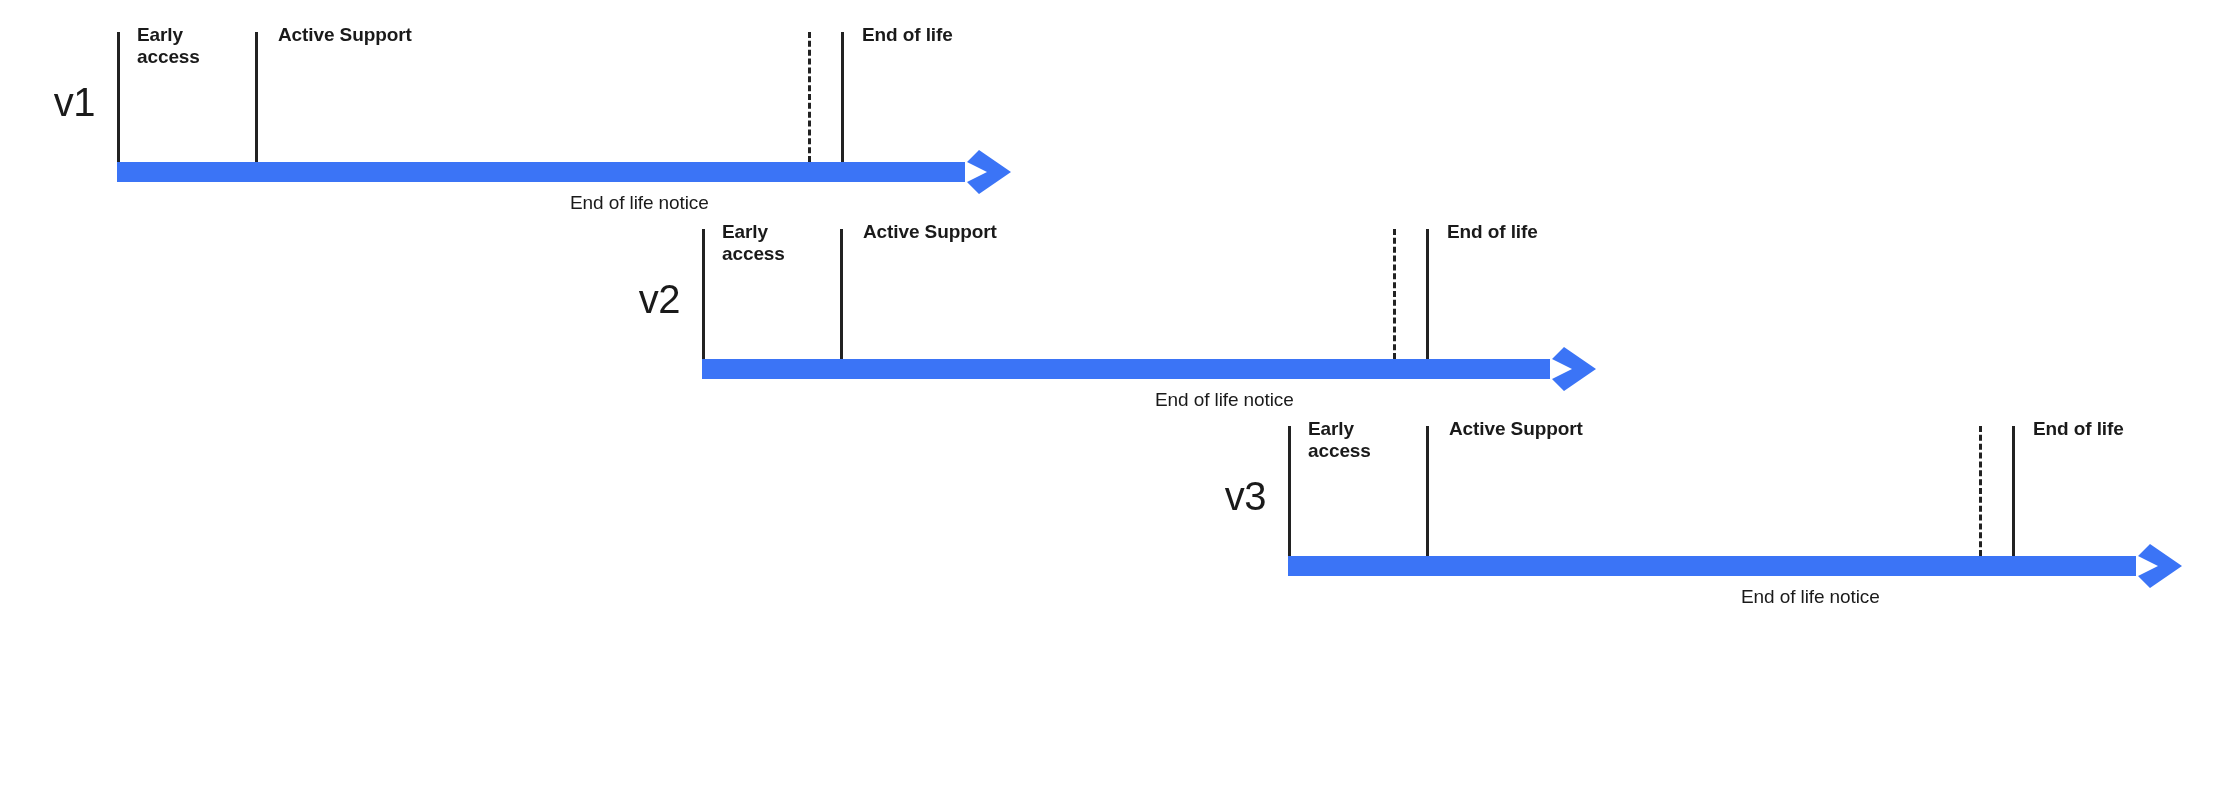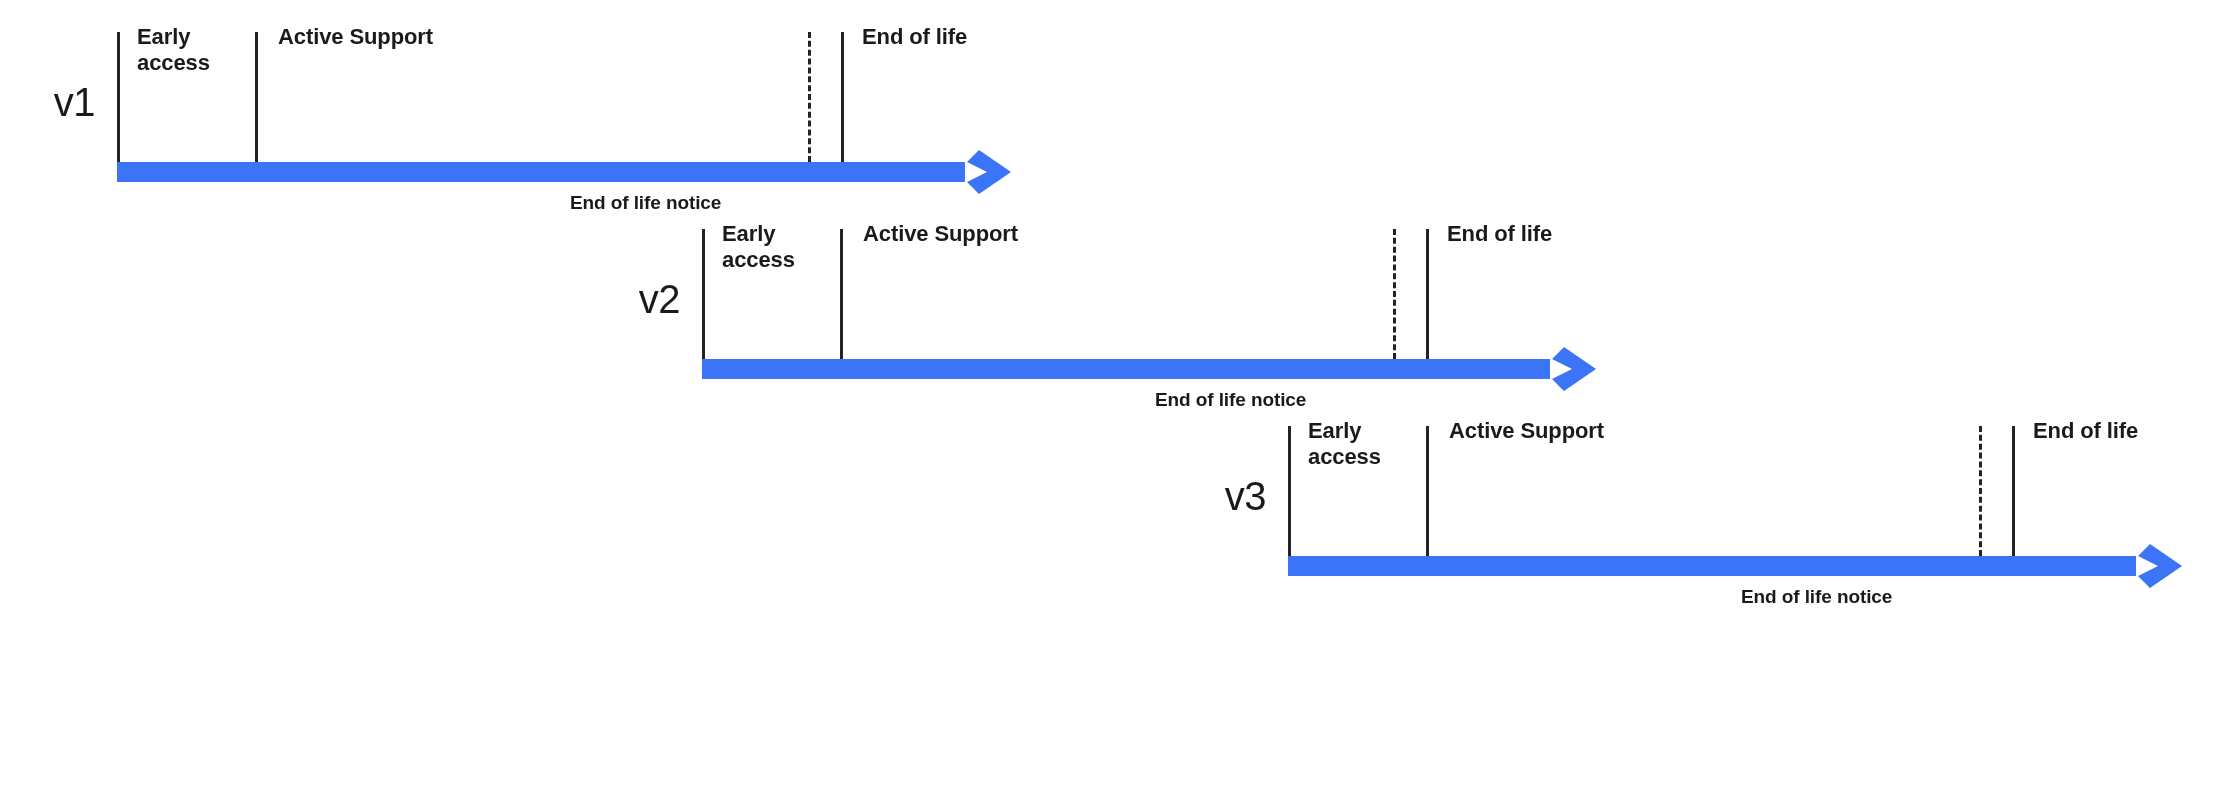--- a/index.html
+++ b/index.html
@@ -52,21 +52,21 @@
   .divider.dashed {
     background: none;
     border-left: 3px dashed #222222;
     width: 0;
   }
 
   
   .phase-label {
     position: absolute;
     top: 10px;
-    font-size: 22px;
+    font-size: 19px;
     font-weight: 700;
     color: #1a1a1a;
     line-height: 1.17;
     white-space: pre-line;
     letter-spacing: -0.1px;
   }
 
   
   .timeline-bar {
     position: absolute;
@@ -88,21 +88,21 @@
     top: -24px;
     display: block;
     overflow: visible;
   }
 
   
   .notice-label {
     position: absolute;
     bottom: 0px;
     font-size: 19px;
-    font-weight: 700;
+    font-weight: 400;
     color: #1a1a1a;
     white-space: nowrap;
     letter-spacing: -0.1px;
     margin-top: 40px;
   }
 </style>
 </head>
 <body>
 
 <div class="diagram">

